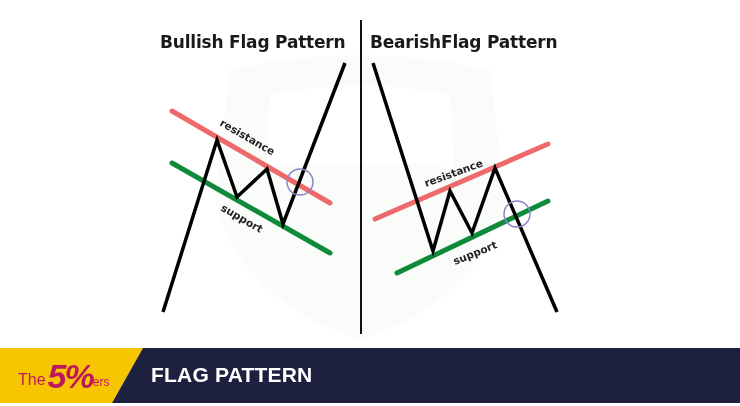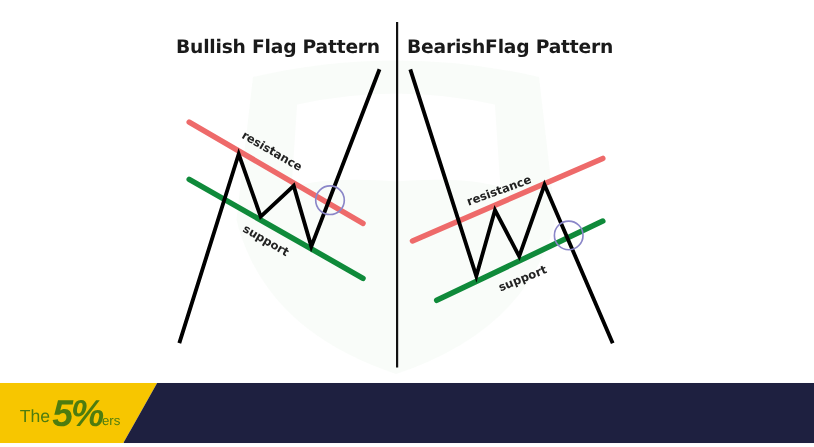--- a/index.html
+++ b/index.html
@@ -5,21 +5,21 @@
   html, body { margin:0; padding:0; background:#ffffff; }
   body { width:740px; height:406px; position:relative; overflow:hidden; font-family:"DejaVu Sans", sans-serif; }
   #diagram { position:absolute; left:0; top:0; width:740px; height:406px; }
   .title { font-family:"DejaVu Sans", sans-serif; font-weight:bold; font-size:17px; fill:#1a1a1a; letter-spacing:-0.2px; }
   .lbl { font-family:"DejaVu Sans", sans-serif; font-weight:bold; font-size:10.5px; fill:#222; }
   #banner { position:absolute; left:0; top:348px; width:740px; height:55px; }
   .banner-yellow { position:absolute; left:0; top:0; height:55px; width:150px; background:#f7c600;
     clip-path: polygon(0 0, 143px 0, 112px 55px, 0 55px); }
   .banner-navy { position:absolute; left:112px; top:0; height:55px; right:0; background:#1e2040;
     clip-path: polygon(31px 0, 100% 0, 100% 100%, 0 100%); }
-  .logo { position:absolute; left:18px; top:12px; height:32px; display:flex; align-items:flex-end; color:#4d7c0f; }
+  .logo { position:absolute; left:18px; top:12px; height:32px; display:flex; align-items:flex-end; color:#be185d; }
   .logo-the { font-family:"Liberation Sans", sans-serif; font-size:16px; font-weight:normal; line-height:1; margin-bottom:4px; }
   .logo-num { font-family:"Liberation Sans", sans-serif; font-size:34px; font-weight:900; font-style:italic; line-height:0.9; margin-left:2px; letter-spacing:-2px; }
   .logo-ers { font-family:"Liberation Sans", sans-serif; font-size:12px; line-height:1; margin-bottom:4px; }
   .banner-title { position:absolute; left:151px; top:15px; font-family:"Liberation Sans", sans-serif; font-weight:bold; font-size:21px; color:#ffffff; letter-spacing:0.2px; }
 </style>
 </head>
 <body>
 
 <svg id="diagram" viewBox="0 0 740 406" xmlns="http://www.w3.org/2000/svg">
 
@@ -53,13 +53,14 @@
 </svg>
 
 <div id="banner">
   <div class="banner-yellow"></div>
   <div class="banner-navy"></div>
   <div class="logo">
     <span class="logo-the">The</span>
     <span class="logo-num">5%</span>
     <span class="logo-ers">ers</span>
   </div>
+  <div class="banner-title">FLAG PATTERN</div>
 </div>
 
 </body></html>

